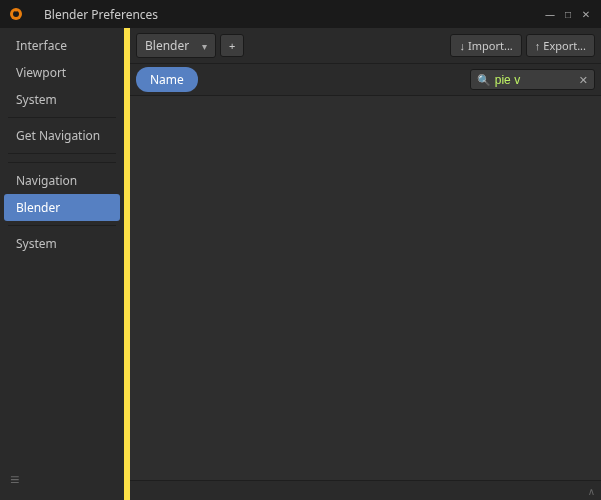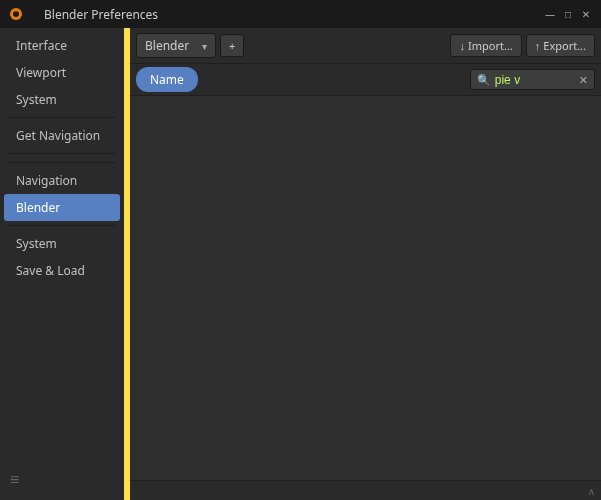--- a/index.html
+++ b/index.html
@@ -270,23 +270,20 @@
     <div class="sidebar-item">
       <span>Navigation</span>
     </div>
     <div class="sidebar-item active">
       <span>Blender</span>
     </div>
     <div class="sidebar-separator"></div>
     <div class="sidebar-item">
       <span>System</span>
     </div>
-    <div class="sidebar-item">
-      <span>Save &amp; Load</span>
-    </div>
 
     <div style="flex:1"></div>
     <div style="padding: 6px 10px; color: #666; font-size: 16px; cursor:pointer;">≡</div>
   </div>
 
   <div class="content-area">
 
     <div class="keymap-toolbar">
       <div class="preset-dropdown">
         <span>Blender</span>

